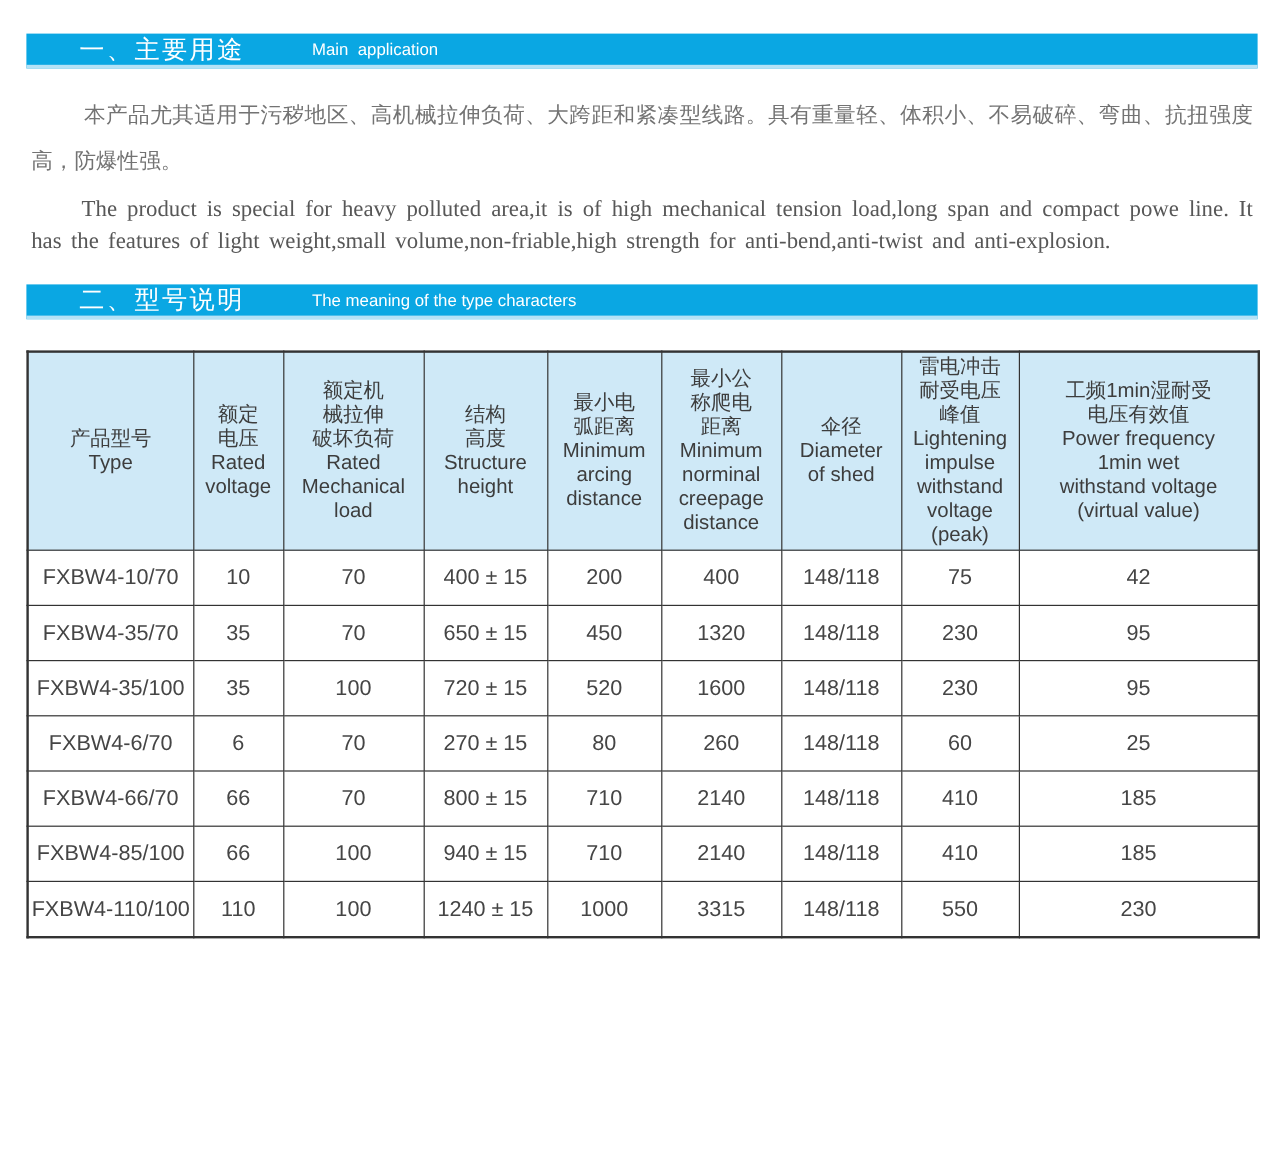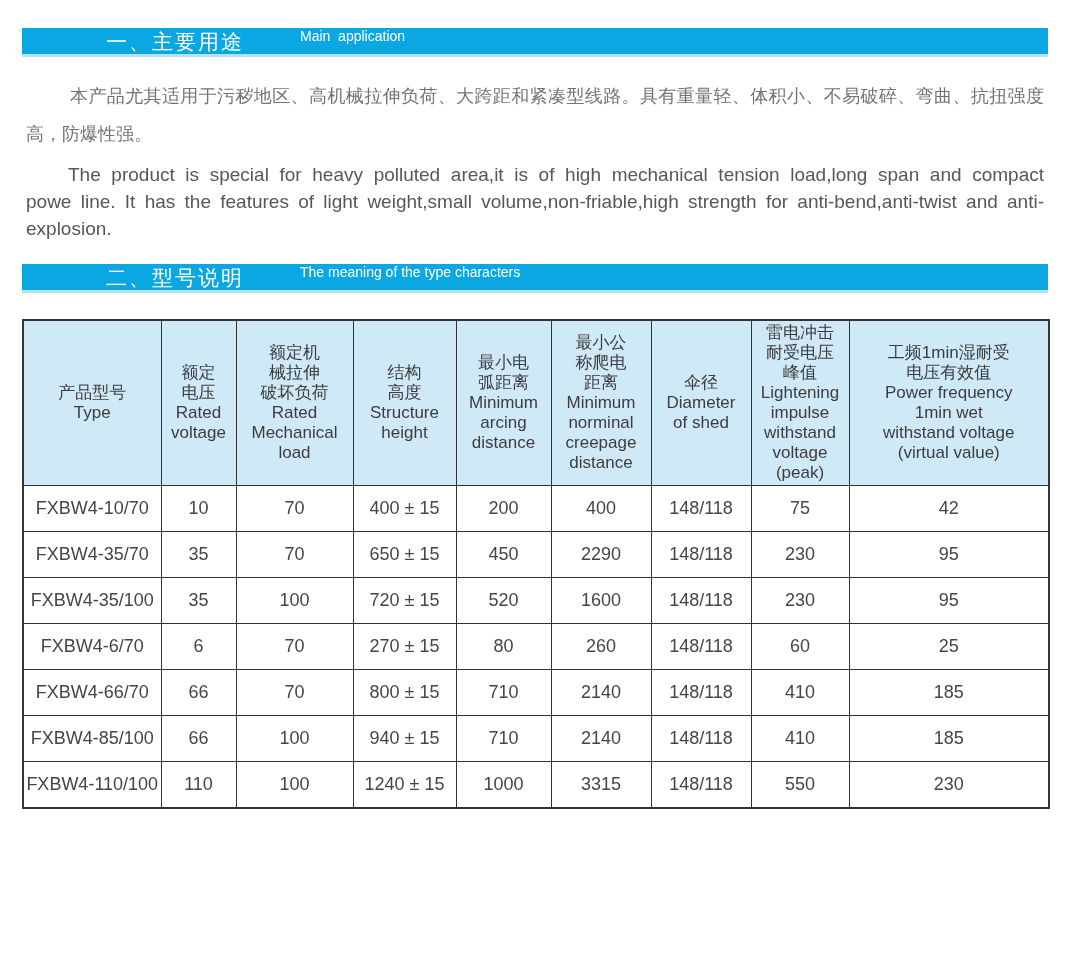--- a/index.html
+++ b/index.html
@@ -41,23 +41,22 @@
     font-weight: bold;
     color: #111111;
     letter-spacing: 0px;
   }
   
   .section-bar {
     height: 29px;
     background: var(--bar-blue);
     border-bottom: 3px solid var(--bar-edge);
     display: flex;
-    align-items: flex-start;
+    align-items: center;
     color: #ffffff;
-    padding-left: 40px;
   }
   .bar-zh {
     display: inline-block;
     margin-left: 44px;
     width: 194px;
     font-size: 21px;
     letter-spacing: 2px;
     white-space: pre;
   }
   .bar-en {
@@ -76,20 +75,21 @@
     text-indent: 44px;
   }
   .para-en {
     margin: 8px 4px 0 4px;
     font-size: 19px;
     line-height: 27px;
     color: #575757;
     text-align: justify;
     text-indent: 42px;
     word-spacing: 3px;
+    font-family: Liberation Serif, serif;
   }
   
   table.spec-table {
     margin-top: 26px;
     width: 1026px;
     border-collapse: collapse;
     table-layout: fixed;
     border: 2px solid var(--tbl-border);
   }
   .spec-table th, .spec-table td {
@@ -226,21 +226,21 @@
         <td>148/118</td>
         <td>75</td>
         <td>42</td>
       </tr>
       <tr>
         <td>FXBW4-35/70</td>
         <td>35</td>
         <td>70</td>
         <td>650 ± 15</td>
         <td>450</td>
-        <td>2290</td>
+        <td>1320</td>
         <td>148/118</td>
         <td>230</td>
         <td>95</td>
       </tr>
       <tr>
         <td>FXBW4-35/100</td>
         <td>35</td>
         <td>100</td>
         <td>720 ± 15</td>
         <td>520</td>

